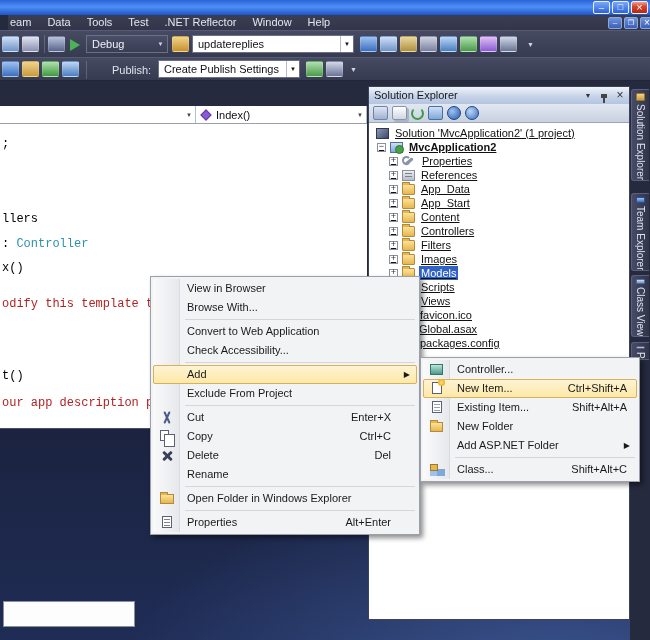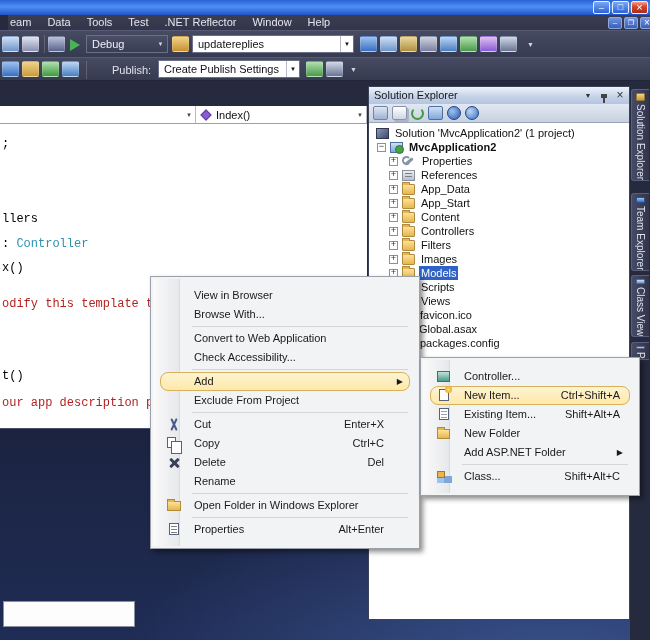--- a/index.html
+++ b/index.html
@@ -75,21 +75,21 @@
   .pinshape::after { content:""; position:absolute; left:2px; top:4px; width:2px; height:5px; background:#444; }
   #se-toolbar { height:19px; background:linear-gradient(#e2e8f2,#c8d1e0); border-bottom:1px solid #9aa5ba; display:flex; align-items:center; padding-left:4px; gap:4px; }
   .se-tool { width:15px; height:14px; border-radius:2px; }
   .st1 { background:linear-gradient(#dfe6f2,#9fb2d2); border:1px solid #6f82a8; }
   .st2 { background:linear-gradient(#ffffff,#cfd6e2); border:1px solid #8a94a8; box-shadow:2px 2px 0 #aab4c8; }
   .st3 { border:2px solid #3f9a3f; border-radius:50%; width:13px; height:13px; border-top-color:transparent; }
   .st4 { background:linear-gradient(#cfe0f5,#7fa8d8); border:1px solid #4a6fa0; }
   .st5 { background:radial-gradient(circle at 35% 35%, #9ec2f0, #2a5cae); border-radius:50%; width:14px; height:14px; border:1px solid #1e4486; }
   .st6 { background:radial-gradient(circle at 35% 35%, #bcd6f5, #3a6fc0); border-radius:50%; width:14px; height:14px; border:1px solid #1e4486; }
   #se-tree { position:absolute; left:0; top:36px; right:0; bottom:0; background:#fff; padding-top:3px; overflow:hidden; }
-  .trow { height:14px; line-height:14px; white-space:nowrap; display:flex; align-items:center; }
+  .trow { height:14px; line-height:14px; white-space:nowrap; display:flex; align-items:center;text-decoration:underline; }
   .trow.lv0 { padding-left:6px; }
   .trow.lv1 { padding-left:8px; }
   .trow.lv2 { padding-left:20px; }
   .trow.bold .tlabel { font-weight:bold; }
   .plus { flex:0 0 auto; width:9px; height:9px; border:1px solid #8a90a0; background:#fff; margin-right:3px;
     font-family:"Liberation Mono",monospace; font-size:9px; line-height:7px; text-align:center; color:#333; }
   .plus.p::before { content:"+"; }
   .plus.m::before { content:"−"; }
   .plus.none { visibility:hidden; }
   .ticon { flex:0 0 auto; display:inline-block; width:14px; height:11px; position:relative; margin:0 4px 0 1px; }
@@ -118,30 +118,30 @@
     border-radius:3px 0 0 3px; color:#dfe2ee; font-size:10px;
     display:flex; flex-direction:column; align-items:center; padding-top:3px; }
   .vtab .vicon { width:9px; height:9px; margin-bottom:3px; border-radius:1px; }
   .vi1 { background:linear-gradient(#f0d48a,#c89a3e); border:1px solid #9a7a2e; }
   .vi2 { background:linear-gradient(#9ec2f0,#3a6fc0); border:1px solid #2a5090; }
   .vi3 { background:linear-gradient(#cfe0f5,#6f94c8); border:1px solid #4a6fa0; }
   .vi4 { background:linear-gradient(#e0e4f0,#8a90b0); border:1px solid #5a6080; }
   .vlabel { writing-mode:vertical-rl; white-space:nowrap; }
 
   
-  .popup { position:absolute; background:#f2f3f5; border:1px solid #9ba0aa; box-shadow:3px 3px 5px rgba(0,0,0,.45); padding:9px; }
+  .popup { position:absolute; background:#f2f3f5; border:1px solid #9ba0aa; box-shadow:3px 3px 5px rgba(0,0,0,.45); padding:2px; }
   .popup::before { content:""; position:absolute; left:2px; top:2px; bottom:2px; width:26px;
     background:linear-gradient(90deg,#fafafb,#e7e8eb); border-right:1px solid #dadbdf; }
   #context-menu { left:150px; top:276px; width:270px; z-index:50; }
   #add-submenu  { left:420px; top:357px; width:220px; z-index:60; }
   .mi { position:relative; height:19px; line-height:19px; padding-left:34px; color:#1a1a1a; white-space:nowrap; }
   .mi .sc { position:absolute; right:26px; }
   #add-submenu .mi .sc { right:10px; }
   .mi.disabled, .mi.disabled .sc { color:#9aa0a8; }
-  .mi.hl { background:linear-gradient(#fdf4d5,#ffe8a6); outline:1px solid #d6b25e; outline-offset:-1px; border-radius:8px; }
+  .mi.hl { background:linear-gradient(#fdf4d5,#ffe8a6); outline:1px solid #d6b25e; outline-offset:-1px; border-radius:2px; }
   .mi .subarrow { position:absolute; right:7px; font-size:8px; top:0; }
   .mi .subarrow::before { content:"▶"; }
   .msep { height:1px; background:#d4d6da; margin:2px 2px 2px 32px; }
   .ci { position:absolute; left:7px; top:3px; width:14px; height:13px; }
   .ci-cut::before, .ci-cut::after { content:""; position:absolute; left:6px; top:0; width:2px; height:13px; background:#4a5a8a; border-radius:1px; }
   .ci-cut::before { transform:rotate(25deg); } .ci-cut::after { transform:rotate(-25deg); }
   .ci-copy { background:#fff; border:1px solid #5a6078; width:9px; height:11px; }
   .ci-copy::after { content:""; position:absolute; left:3px; top:3px; width:9px; height:11px; background:#fff; border:1px solid #5a6078; }
   .ci-paste { background:#c8a04a; border:1px solid #8a6a2e; width:11px; height:12px; }
   .ci-paste::after { content:""; position:absolute; left:2px; top:3px; width:7px; height:8px; background:#f4f4f0; border:1px solid #8a8a80; }

